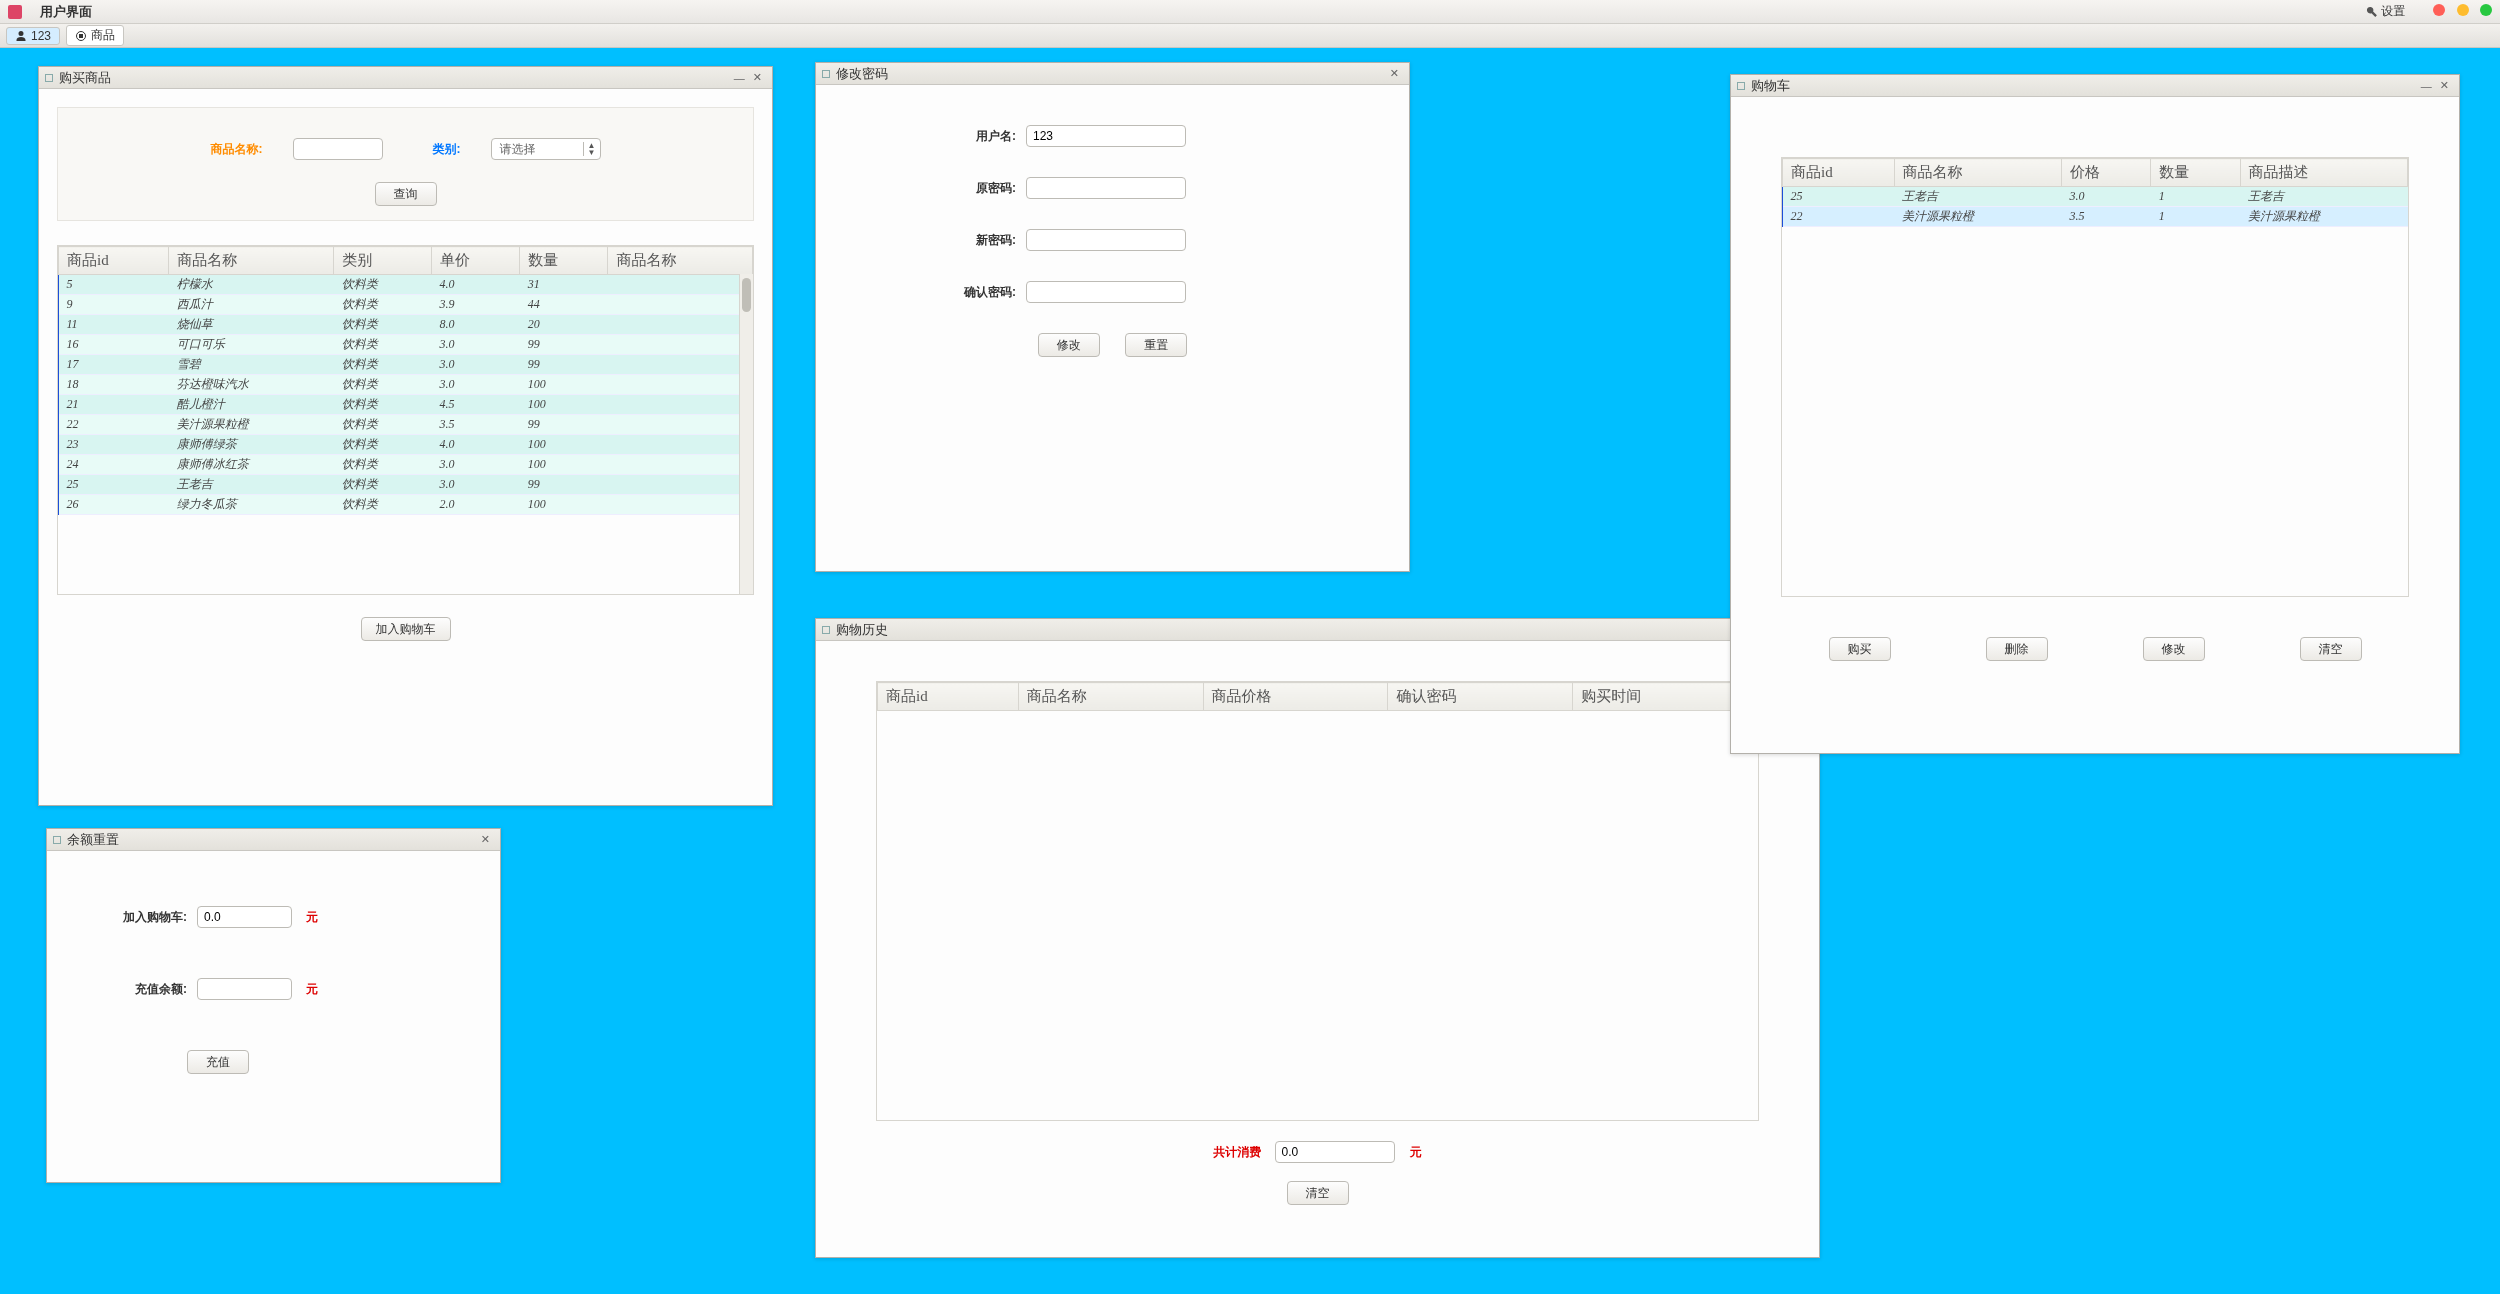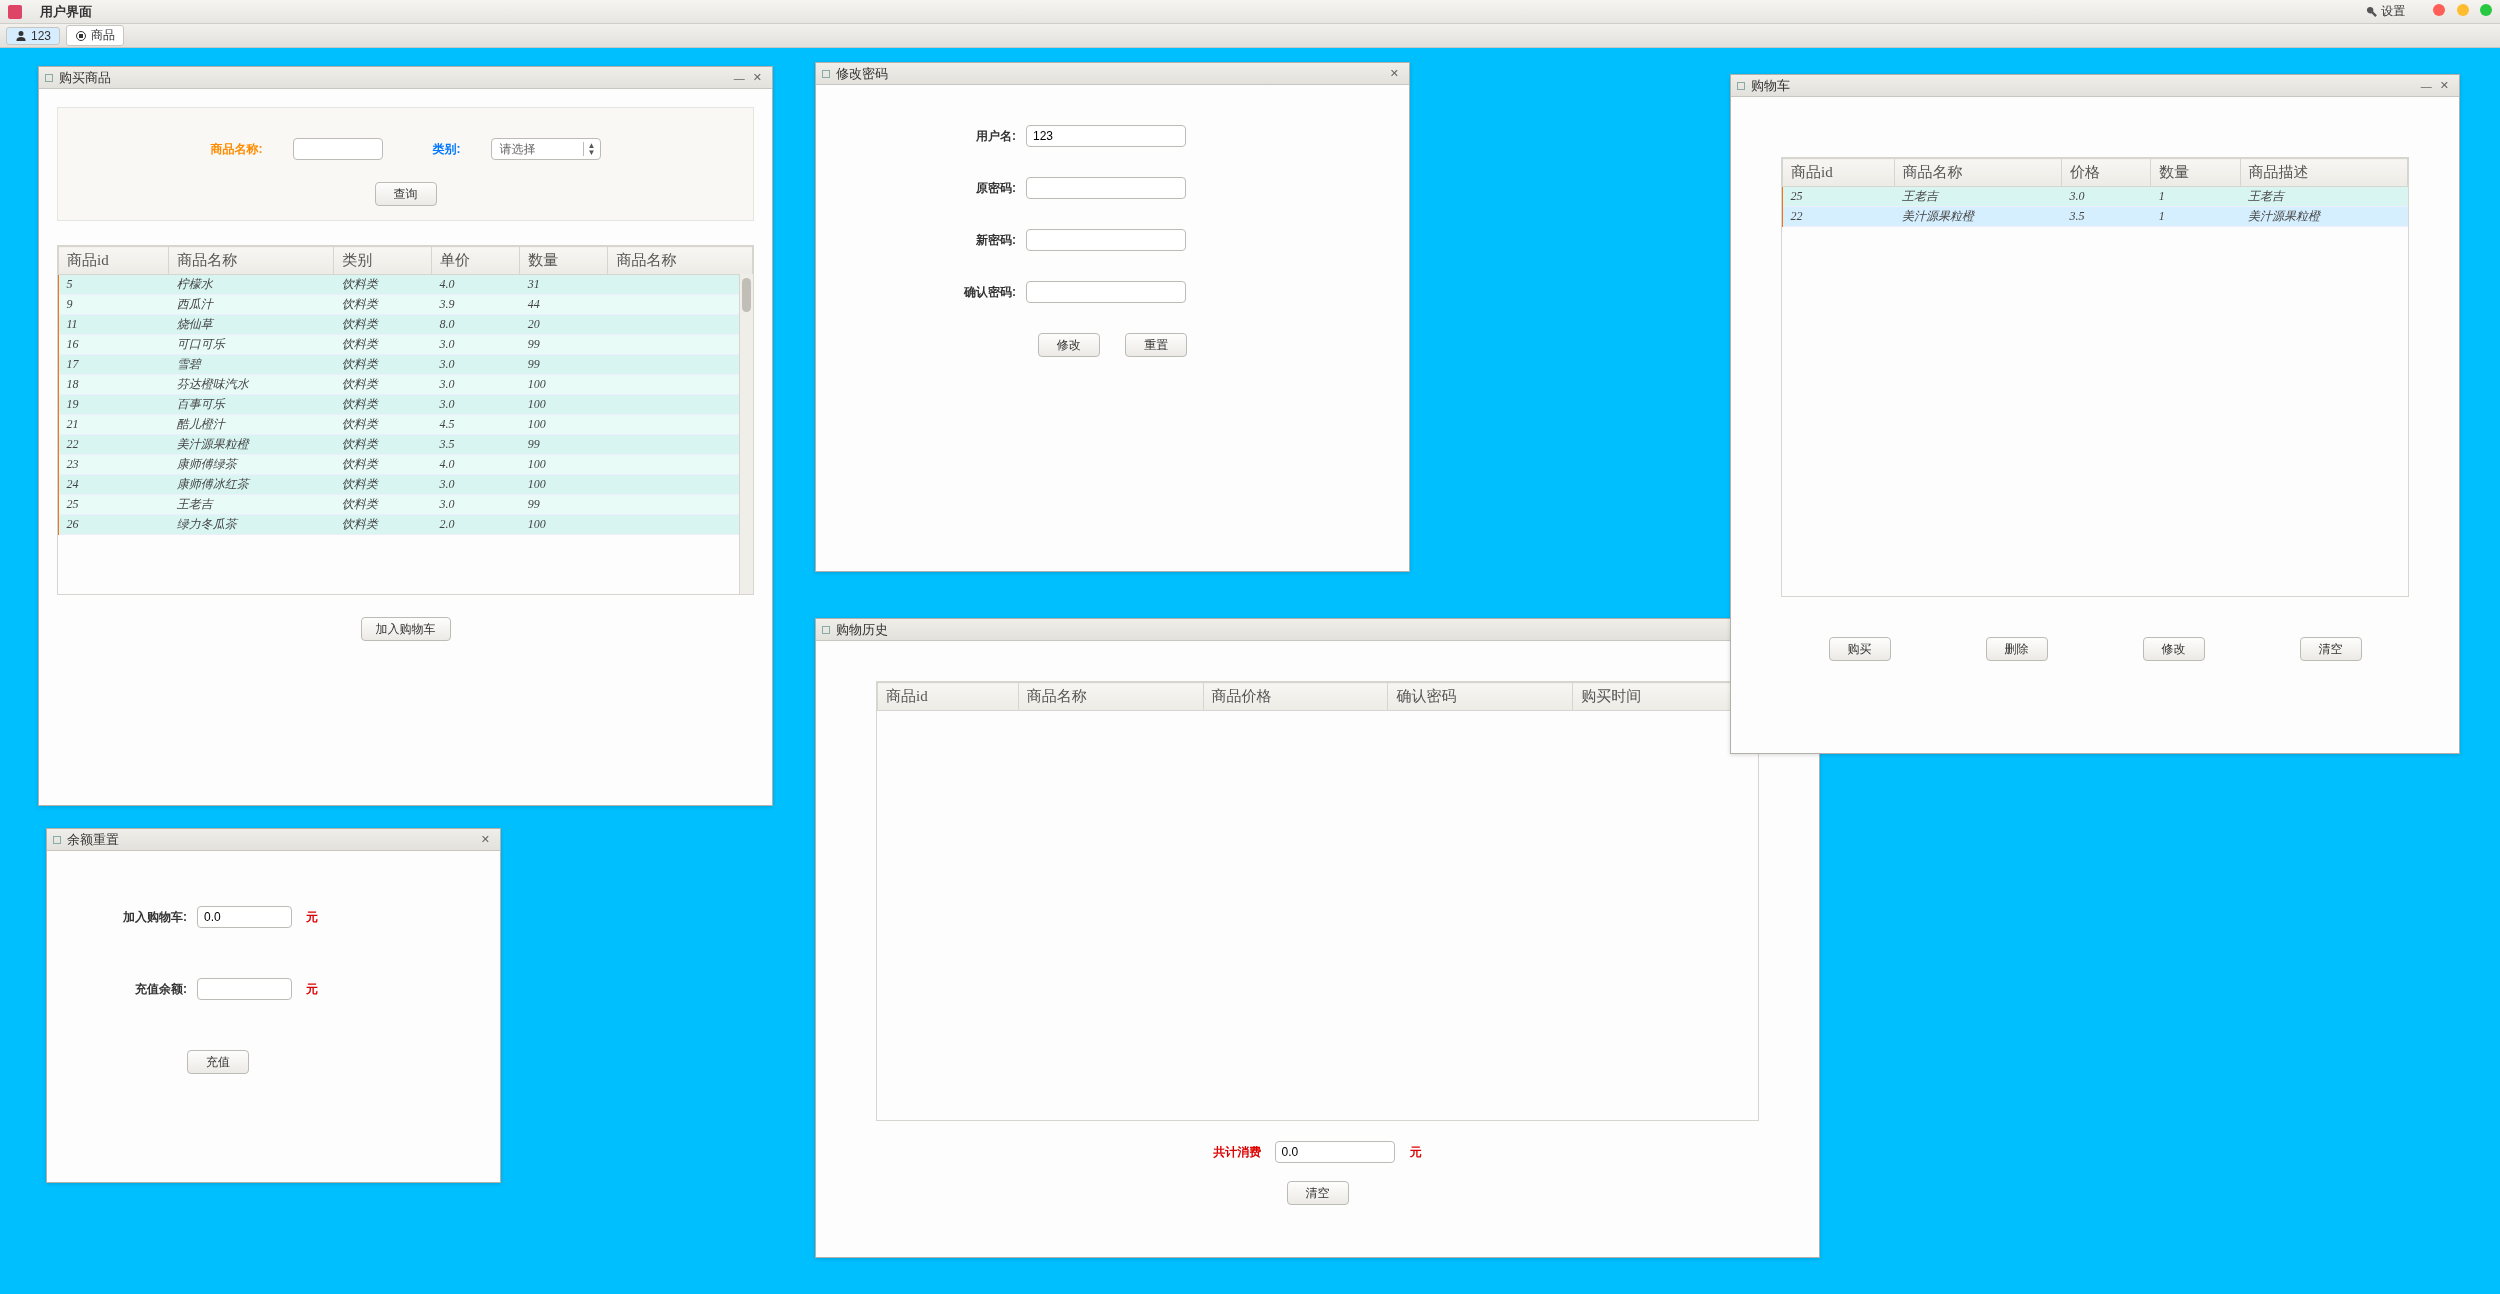--- a/index.html
+++ b/index.html
@@ -77,21 +77,21 @@
   .select .arrows { font-size:8px; line-height:7px; color:#555; }
   .btn {
     display:inline-block; min-width:62px; height:24px;
     background:linear-gradient(#fdfdfd,#eceae5);
     border:1px solid #bdbbb5; border-radius:4px;
     font-size:12px; cursor:pointer; text-align:center; line-height:22px;
     padding:0 12px;
   }
 
   
-  table.data { width:100%; border-collapse:collapse; background:#f97316; }
+  table.data { width:100%; border-collapse:collapse; background:#1d4ed8; }
   table.data th {
     background:linear-gradient(#f7f6f2,#ecebe6);
     border:1px solid #d7d5cf; height:28px; text-align:left;
     padding:0 8px; font-weight:normal; font-family:"SimSun"; font-size:15px; color:#555;
   }
   table.data td {
     padding:1px 8px; font-family:"SimSun"; font-style:italic;
     font-size:12px; color:#444; height:18px; border-bottom:1px solid #eef;
   }
   .scroll-wrap { border:1px solid #d7d5cf; overflow:hidden; position:relative; }
@@ -225,28 +225,20 @@
               </tr>
               <tr>
                 <td>18</td>
                 <td>芬达橙味汽水</td>
                 <td>饮料类</td>
                 <td>3.0</td>
                 <td>100</td>
                 <td></td>
               </tr>
               <tr>
-                <td>19</td>
-                <td>百事可乐</td>
-                <td>饮料类</td>
-                <td>3.0</td>
-                <td>100</td>
-                <td></td>
-              </tr>
-              <tr>
                 <td>21</td>
                 <td>酷儿橙汁</td>
                 <td>饮料类</td>
                 <td>4.5</td>
                 <td>100</td>
                 <td></td>
               </tr>
               <tr>
                 <td>22</td>
                 <td>美汁源果粒橙</td>

